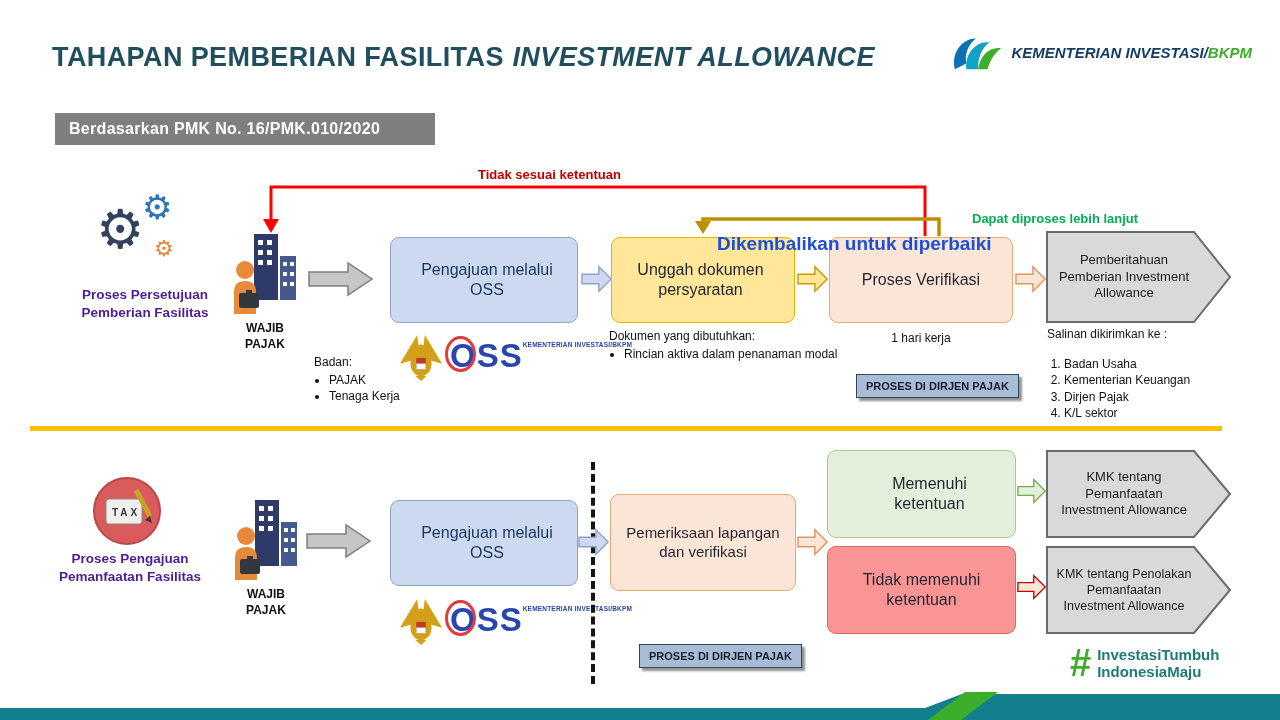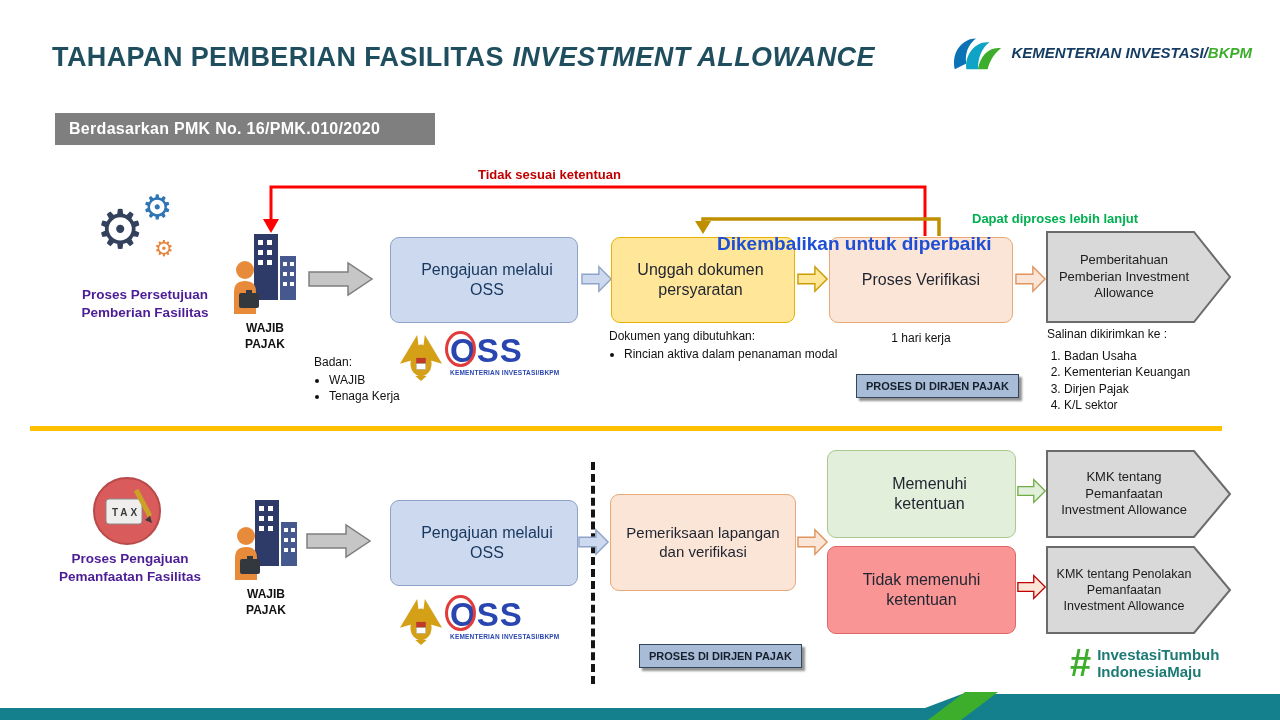--- a/index.html
+++ b/index.html
@@ -26,21 +26,21 @@
   .pentagon { position:absolute; }
   .pentagon svg { position:absolute; left:0; top:0; width:100%; height:100%; }
   .pent-text { position:absolute; left:0; top:0; right:0; bottom:0; display:flex; align-items:center; justify-content:center; text-align:center; padding:4px 40px 4px 10px; font-size:13px; color:#1c1c1c; line-height:1.3; }
 
   .sarrow { position:absolute; width:32px; height:30px; }
   .barrow { position:absolute; width:66px; height:38px; }
 
   
   .note { position:absolute; font-size:12px; color:#111; line-height:1.35; }
   .note ul { list-style:disc; padding-left:15px; margin-top:2px; }
-  .note ol { list-style:decimal; padding-left:17px; margin-top:6px; }
+  .note ol { list-style:decimal; padding-left:17px; margin-top:14px; }
   .center { text-align:center; }
 
   .section-label { position:absolute; font-size:13.5px; font-weight:bold; color:#4c1d95; text-align:center; line-height:1.3; }
   .wp-label { position:absolute; font-size:12px; font-weight:600; color:#111; text-align:center; line-height:1.35; }
 
   .process-badge { position:absolute; background:#A8BCD8; border:1px solid #35455C; box-shadow:3px 3px 2px rgba(110,110,110,0.75); font-size:11px; font-weight:bold; color:#16202C; padding:5px 9px; white-space:nowrap; }
 
   .lbl-red   { position:absolute; left:478px; top:167px; font-size:13px; font-weight:bold; color:#C00000; }
   .lbl-olive { position:absolute; left:717px; top:199px; font-size:19px; font-weight:bold; color:#1d4ed8;margin-top:34px; }
   .lbl-green { position:absolute; left:972px; top:211px; font-size:13px; font-weight:bold; color:#00B050; }
@@ -53,21 +53,21 @@
   .gears-icon .g { position:absolute; line-height:1; }
   .g1 { left:0; top:6px; font-size:54px; color:#33415C; }
   .g2 { left:46px; top:-6px; font-size:34px; color:#2E75B6; }
   .g3 { left:58px; top:42px; font-size:22px; color:#E8833A; }
 
   .wp-icon { position:absolute; width:66px; height:84px; }
   .tax-icon { position:absolute; left:92px; top:476px; width:70px; height:70px; }
 
   
   .oss-logo { position:absolute; display:flex; align-items:center; gap:6px; }
-  .oss-right { display:flex; flex-direction:column; align-items:flex-start; }
+  .oss-right { display:flex; flex-direction:row; align-items:flex-start; }
   .oss-word-wrap { position:relative; font-size:33px; font-weight:800; color:#2946B0; line-height:1; letter-spacing:1px; }
   .oss-oval { position:absolute; left:-5px; top:-3px; width:31px; height:36px; border:3px solid #E23B3B; border-radius:50%; }
   .oss-sub { font-size:6.5px; font-weight:bold; color:#2946B0; letter-spacing:0.2px; margin-top:2px; white-space:nowrap; }
 
   
   .hashtag { position:absolute; left:1070px; top:644px; display:flex; align-items:center; gap:6px; }
   .hash-sym { font-size:38px; font-weight:bold; color:#3DAE2B; line-height:1; }
   .hash-lines { font-size:15px; font-weight:bold; color:#1D7A74; line-height:1.15; }
 
   .overlay { position:absolute; left:0; top:0; pointer-events:none; }
@@ -120,21 +120,21 @@
     <circle cx="13" cy="40" r="9" fill="#E78B3A"></circle>
     <path d="M2 84 L2 62 Q2 51 13 51 Q24 51 24 62 L24 84 Z" fill="#E78B3A"></path>
     <rect x="14" y="60" width="6" height="4" fill="#33383F"></rect>
     <rect x="7" y="63" width="20" height="15" rx="2" fill="#33383F"></rect>
   </svg>
   <div class="wp-label" style="left:232px; top:320px; width:66px;">WAJIB PAJAK</div>
 
   <div class="note" style="left:314px; top:354px; width:120px;">
     <span>Badan:</span>
     <ul>
-      <li>WAJIB</li>
+      <li>PAJAK</li>
       <li>Tenaga Kerja</li>
     </ul>
   </div>
 
   <svg class="barrow" style="left:308px; top:260px;" viewBox="0 0 66 38">
     <polygon points="1,12 40,12 40,3 64,19 40,35 40,26 1,26" fill="#C6C6C6" stroke="#7F7F7F" stroke-width="1.5"></polygon>
   </svg>
 
   <div class="flow-box box-blue" style="left:390px; top:237px; width:188px; height:86px;">Pengajuan melalui OSS</div>
 

